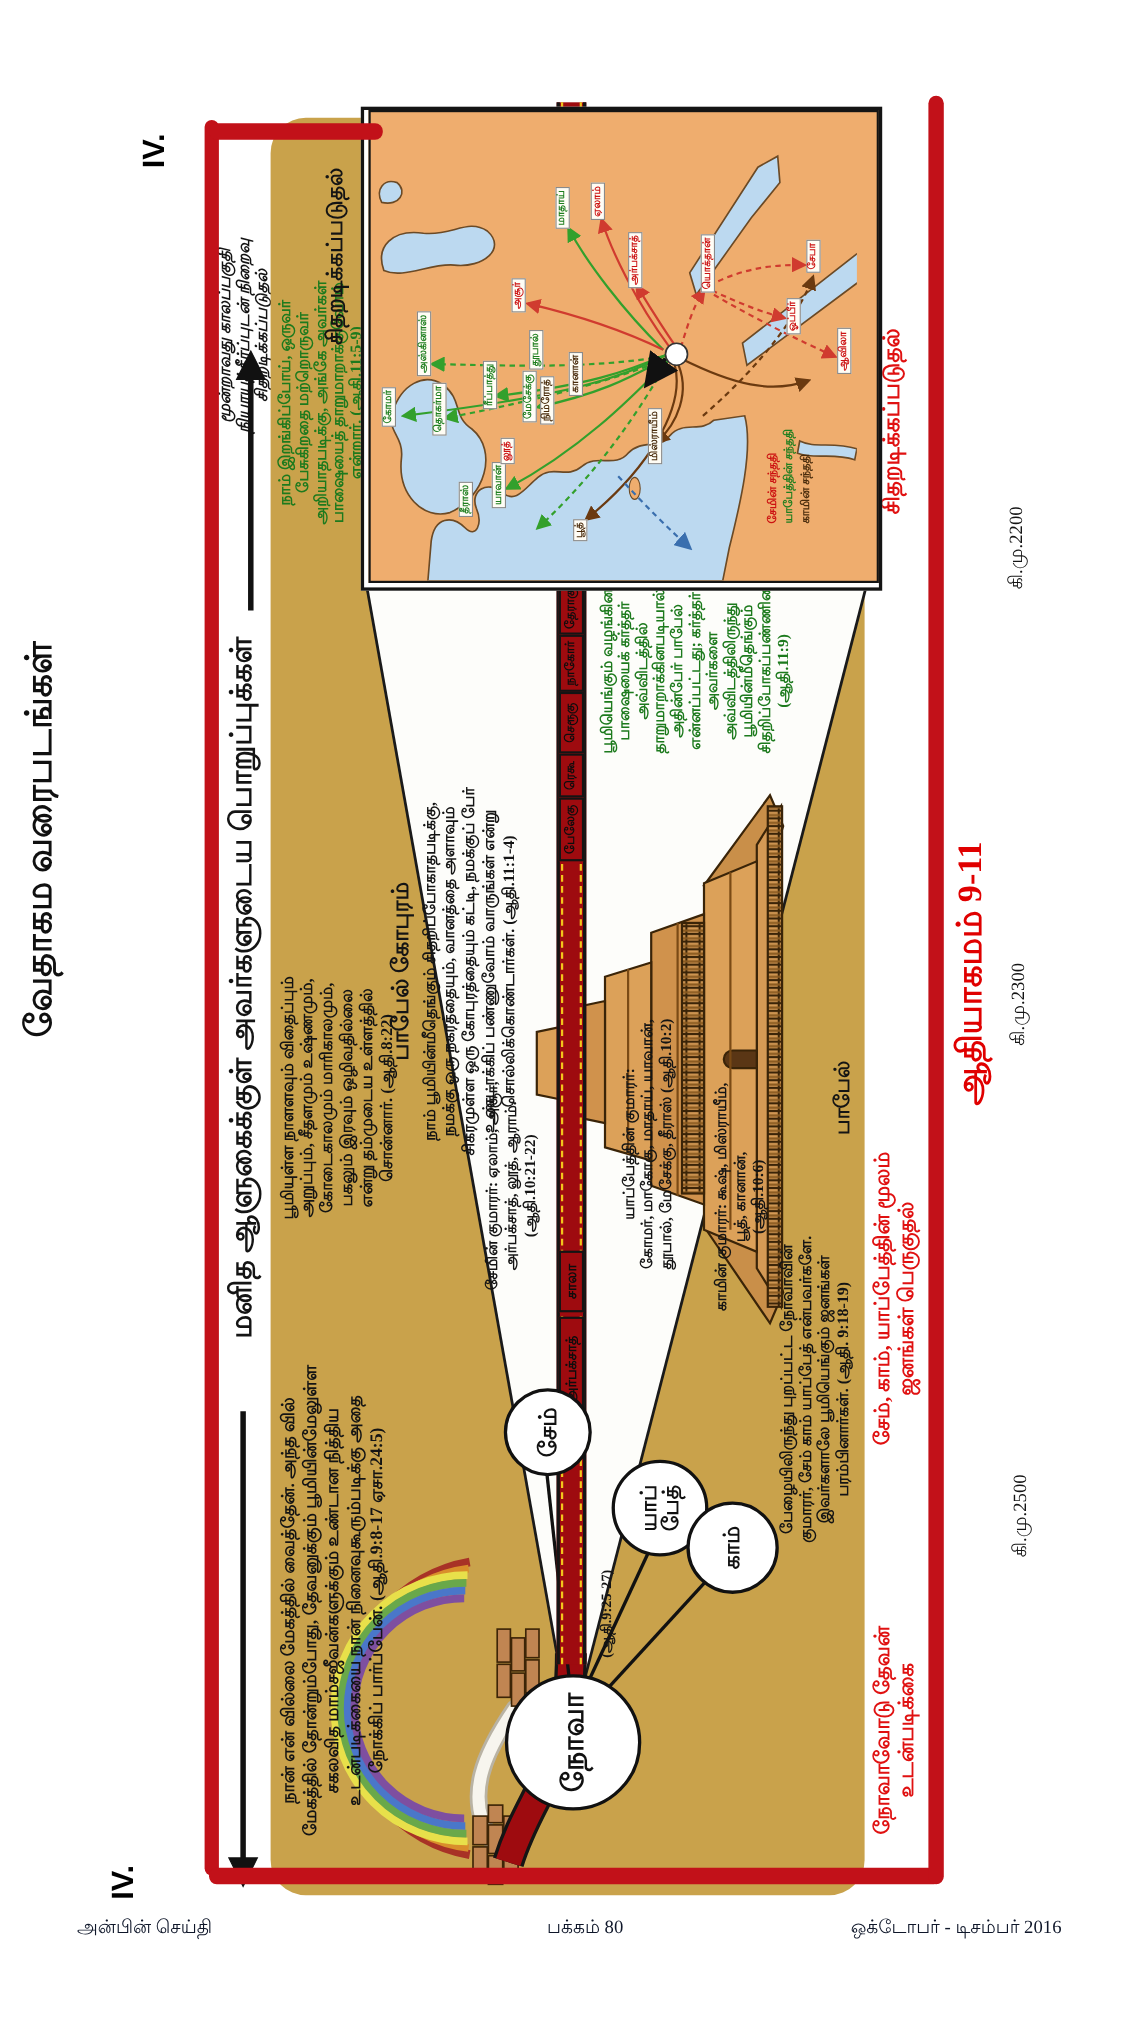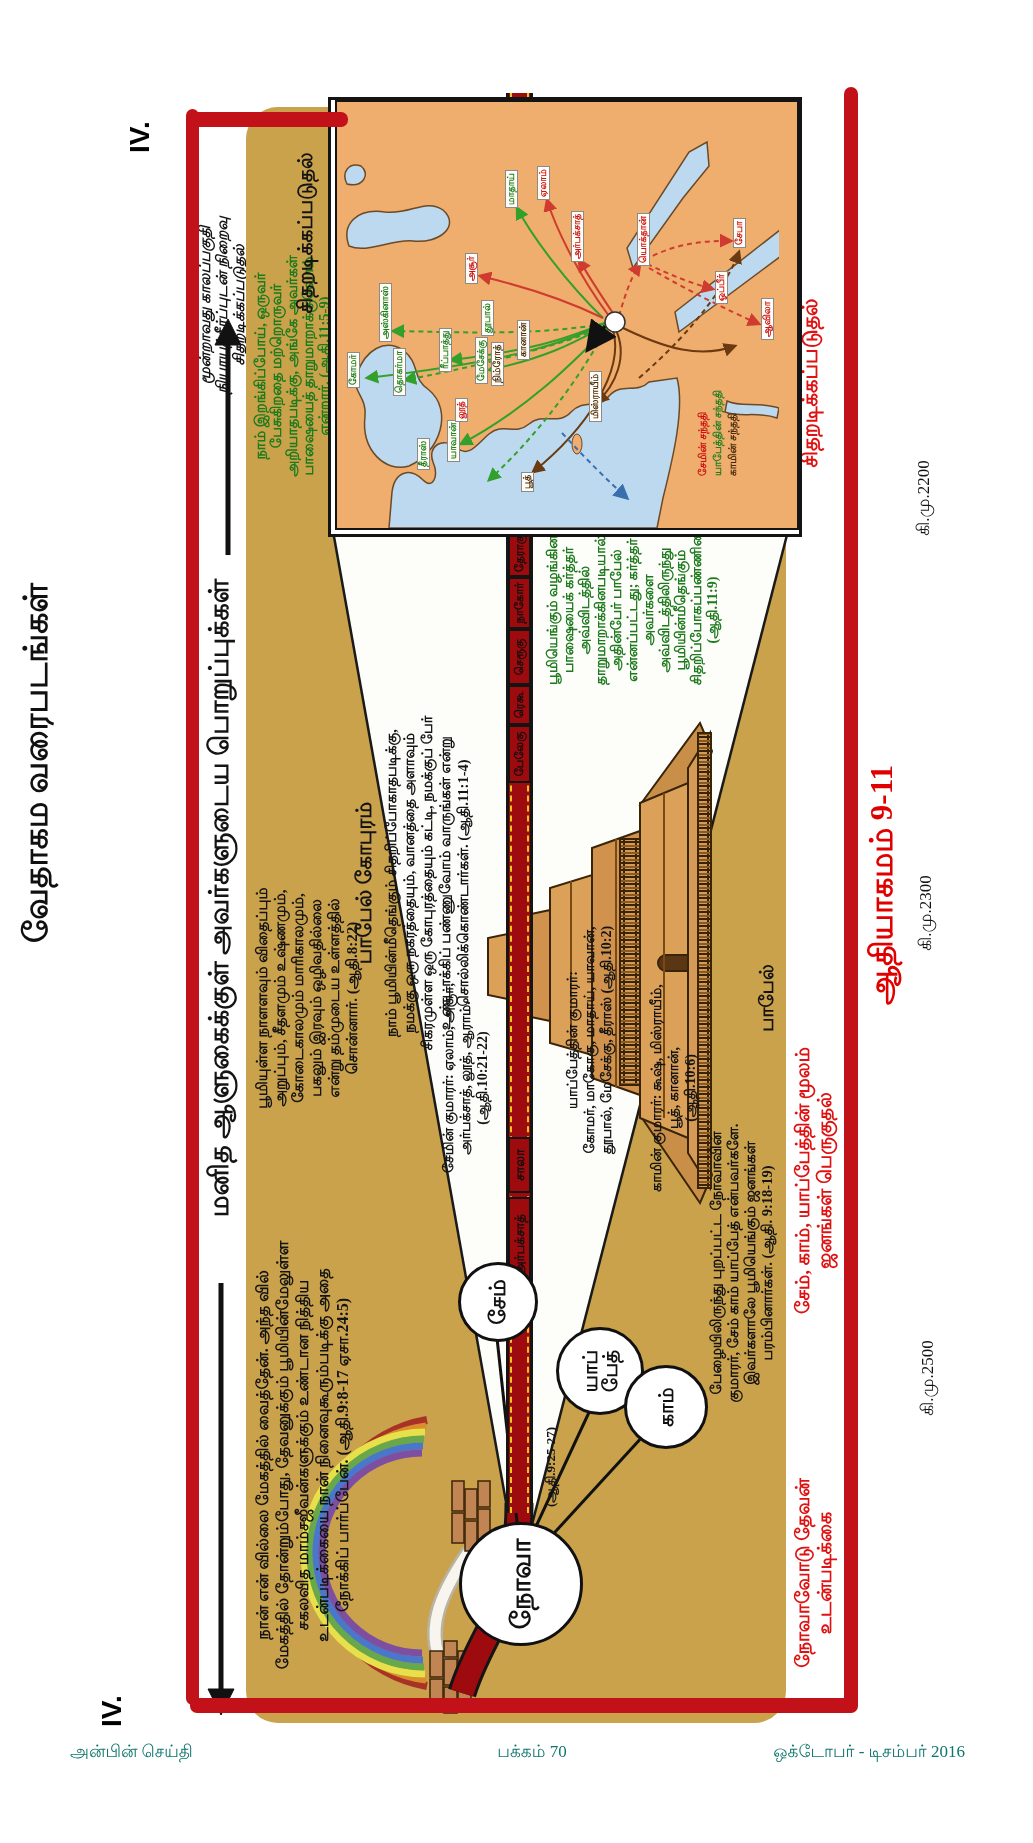--- a/index.html
+++ b/index.html
@@ -23,21 +23,21 @@
   .rname{position:absolute;top:508px;height:19px;line-height:19px;z-index:5;
          background:#9e0b0f;border:2px solid #141414;color:#0d0d0d;font-weight:bold;
          text-align:center;white-space:nowrap;overflow:hidden;}
   .mapbox{position:absolute;left:1306px;top:328px;width:426px;height:460px;background:#fff;
           border:3px solid #141414;padding:4px;z-index:6;}
   .mapin{position:relative;width:100%;height:100%;border:2px solid #141414;background:#efad6e;overflow:hidden;}
   .ml{position:absolute;background:#fffdf5;border:1px solid #8a8a8a;padding:0 2px;
       font-size:9.5px;font-weight:bold;white-space:nowrap;line-height:11px;z-index:3;}
   .mlg{color:#1e7e1e;} .mlr{color:#cc1111;} .mld{color:#4a2c0c;}
   .legend{position:absolute;left:52px;top:358px;font-size:10.5px;font-weight:bold;line-height:15px;z-index:3;white-space:nowrap;}
-  .footer-item{position:absolute;top:1742px;font-size:17px;color:#0f766e;z-index:9;}
+  .footer-item{position:absolute;top:1742px;font-size:17px;color:#0f172a;z-index:9;}
 </style>
 </head>
 <body>
 
 <div class="page">
 
   <div class="land">
 
     <div class="abs" style="left:116px;top:96px;font-family:'Liberation Sans',sans-serif;font-size:28px;font-weight:bold;">IV.</div>
     <div class="abs" style="left:1690px;top:124px;font-family:'Liberation Sans',sans-serif;font-size:28px;font-weight:bold;">IV.</div>
@@ -341,16 +341,16 @@
     <div class="tb redtx" style="left:1295px;top:798px;width:330px;font-size:21px;z-index:4;">சிதறடிக்கப்படுதல்</div>
 
     <div class="tb" style="left:818px;top:864px;width:280px;font-size:31px;color:#e00000;z-index:4;">ஆதியாகமம் 9-11</div>
     <div class="tb" style="left:405px;top:918px;width:120px;font-size:17px;font-weight:normal;z-index:4;">கி.மு.2500</div>
     <div class="tb" style="left:870px;top:916px;width:120px;font-size:17px;font-weight:normal;z-index:4;">கி.மு.2300</div>
     <div class="tb" style="left:1290px;top:914px;width:110px;font-size:17px;font-weight:normal;z-index:4;">கி.மு.2200</div>
 
   </div>
 
   <div class="footer-item" style="left:70px;">அன்பின் செய்தி</div>
-  <div class="footer-item" style="left:432px;width:200px;text-align:center;">பக்கம் 70</div>
+  <div class="footer-item" style="left:432px;width:200px;text-align:center;">பக்கம் 80</div>
   <div class="footer-item" style="left:735px;width:230px;text-align:right;">ஒக்டோபர் - டிசம்பர் 2016</div>
 
 </div>
 
 </body></html>

